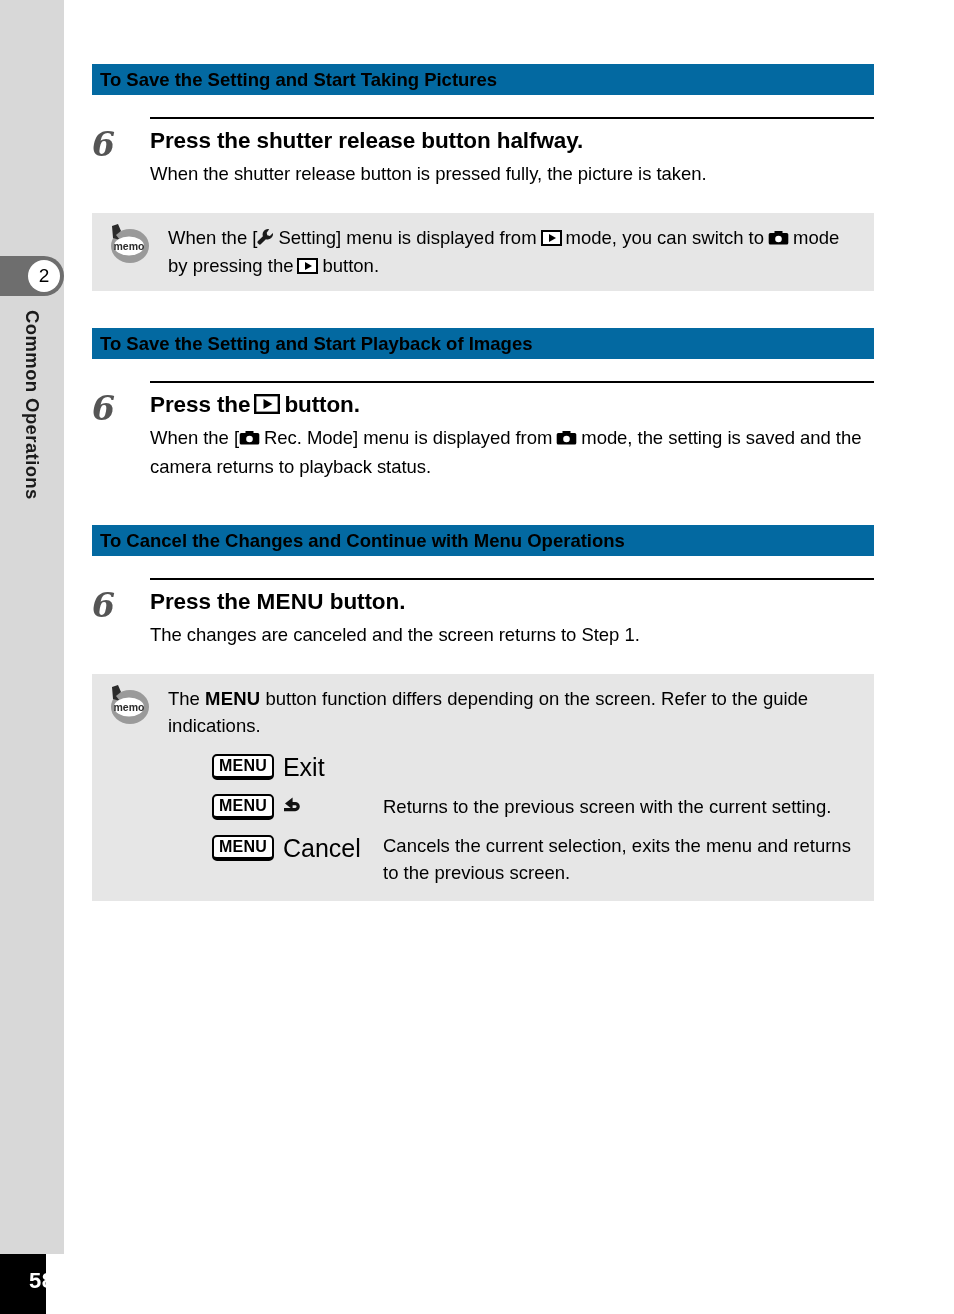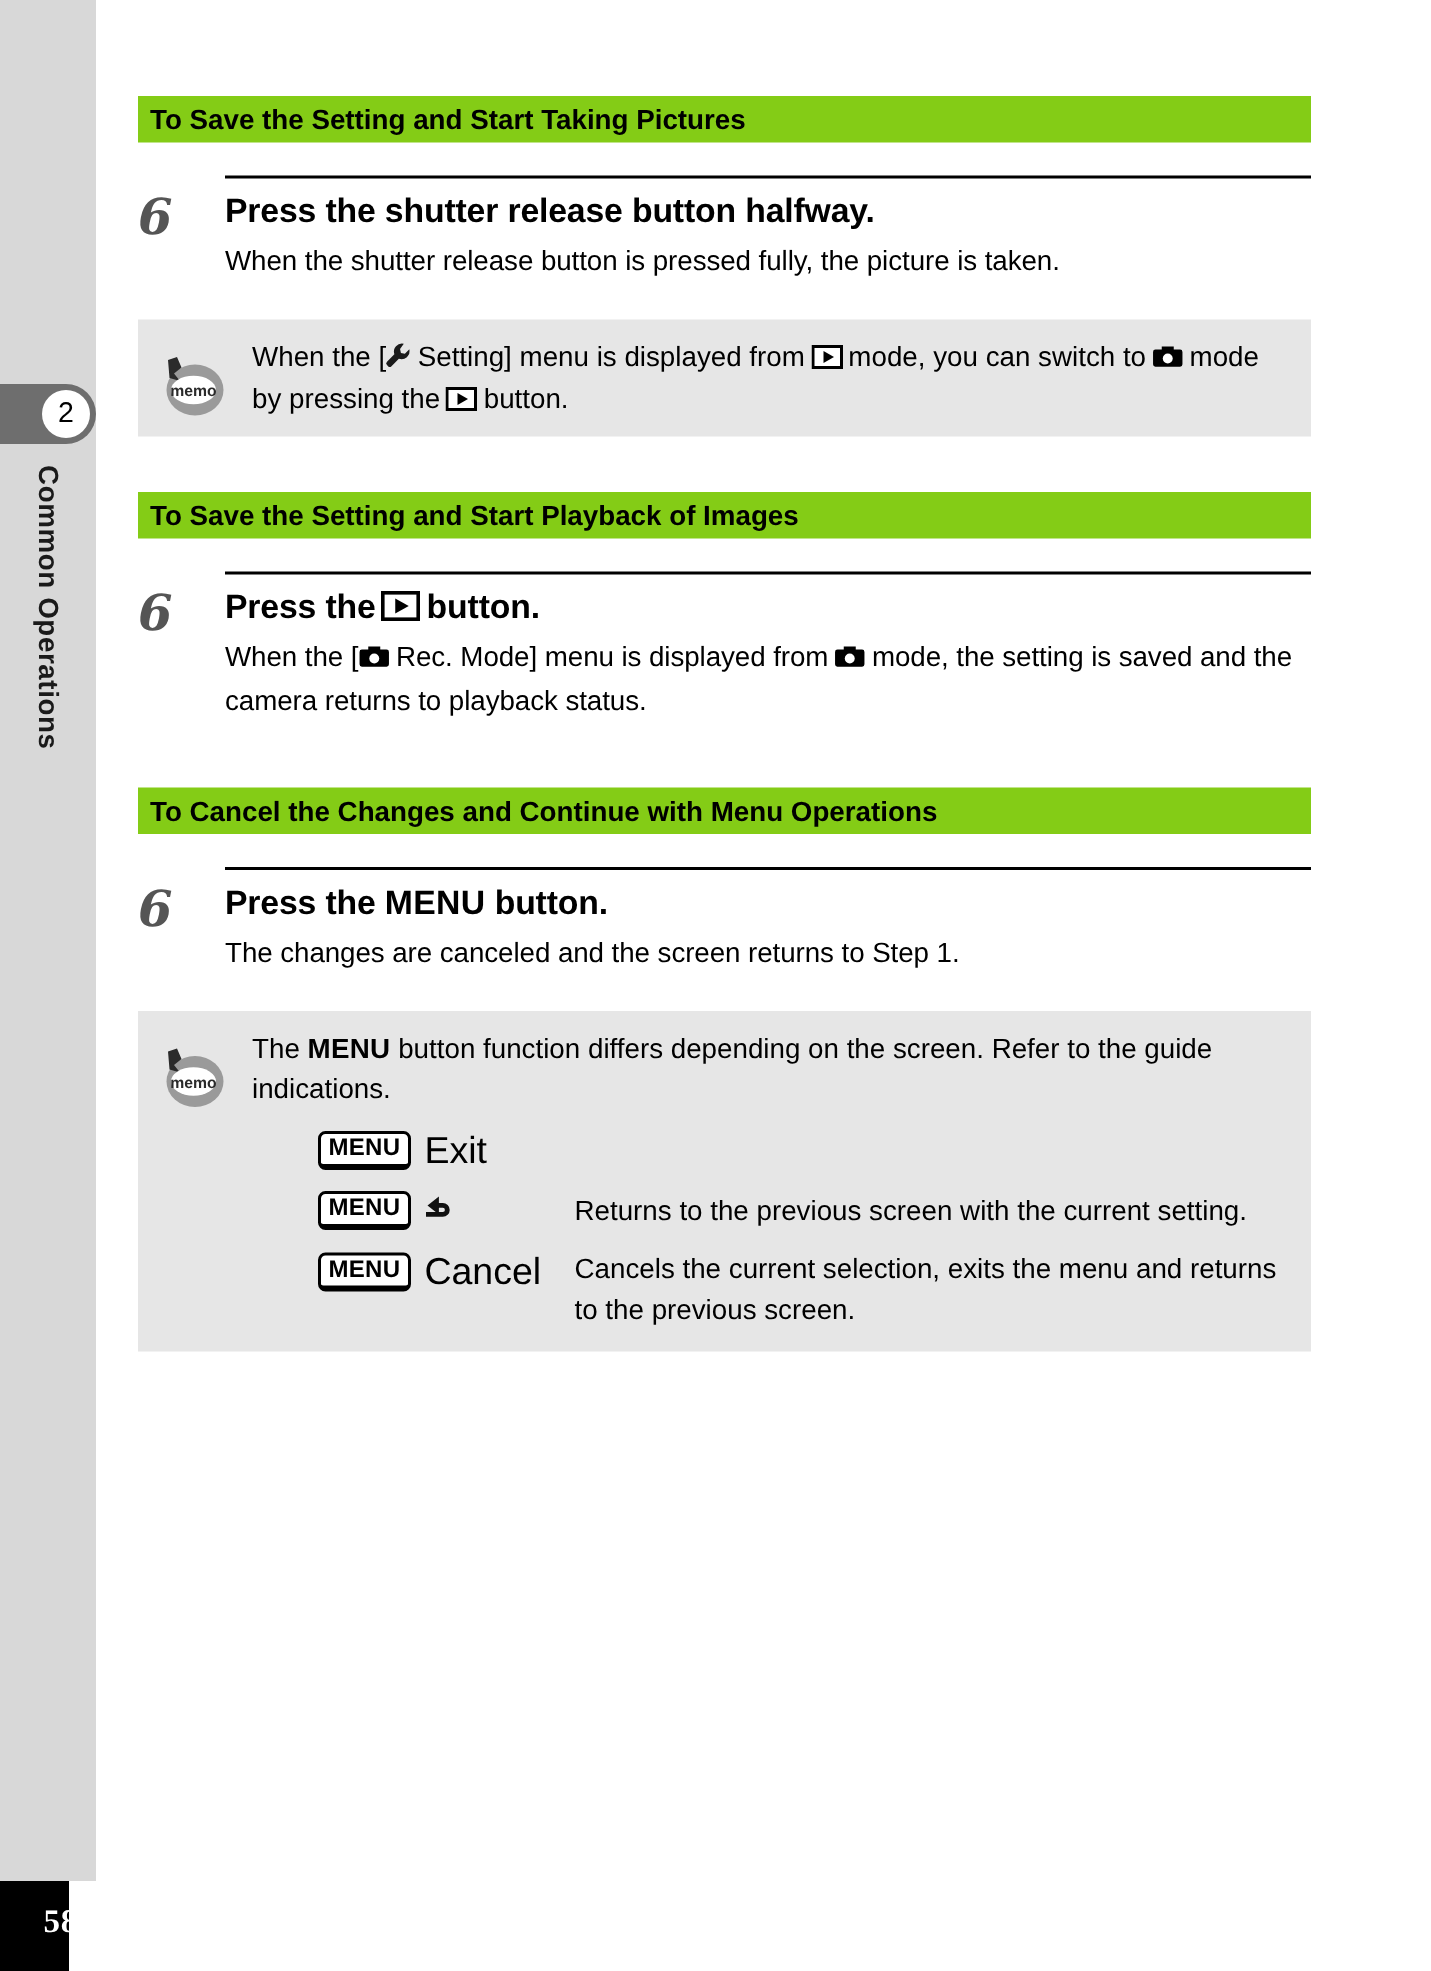--- a/index.html
+++ b/index.html
@@ -68,21 +68,20 @@
     color: #1a1a1a;
     white-space: nowrap;
   }
   .page-number-block {
     position: absolute;
     left: 0;
     top: 1254px;
     width: 46px;
     height: 60px;
     background: #000000;
-    font-family: Liberation Serif, serif;
   }
   .page-number-block span {
     position: absolute;
     left: 29px;
     top: 14px;
     color: #ffffff;
     font-size: 22px;
     font-weight: bold;
     letter-spacing: 0.5px;
   }
@@ -90,21 +89,21 @@
   
   .content {
     position: absolute;
     left: 92px;
     top: 0;
     width: 782px;
   }
 
   
   .section-bar {
-    background: #84cc16;
+    background: #0369a1;
     height: 31px;
     line-height: 31px;
     padding-left: 8px;
     font-size: 18.5px;
     font-weight: bold;
     color: #000000;
     box-sizing: border-box;
   }
 
   
@@ -147,21 +146,21 @@
     background: #e6e6e6;
     min-height: 60px;
     padding: 11px 14px 12px 76px;
     box-sizing: border-box;
     font-size: 18.5px;
     line-height: 1.5;
   }
   .memo-icon {
     position: absolute;
     left: 12px;
-    top: 24px;
+    top: 10px;
     width: 48px;
     height: 44px;
   }
   .memo-row-list {
     margin-top: 12px;
   }
   .memo-row {
     display: flex;
     align-items: flex-start;
     margin-bottom: 12px;

